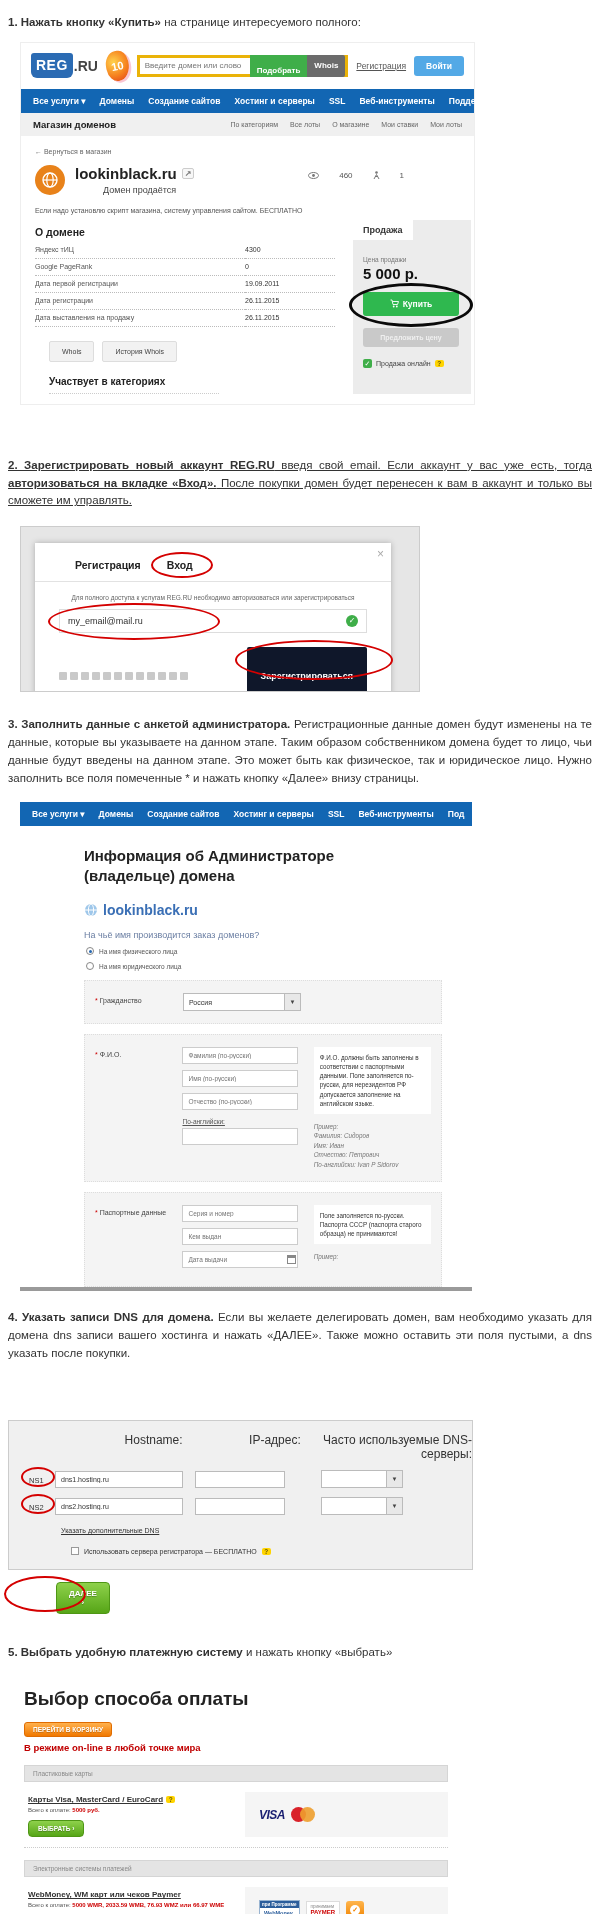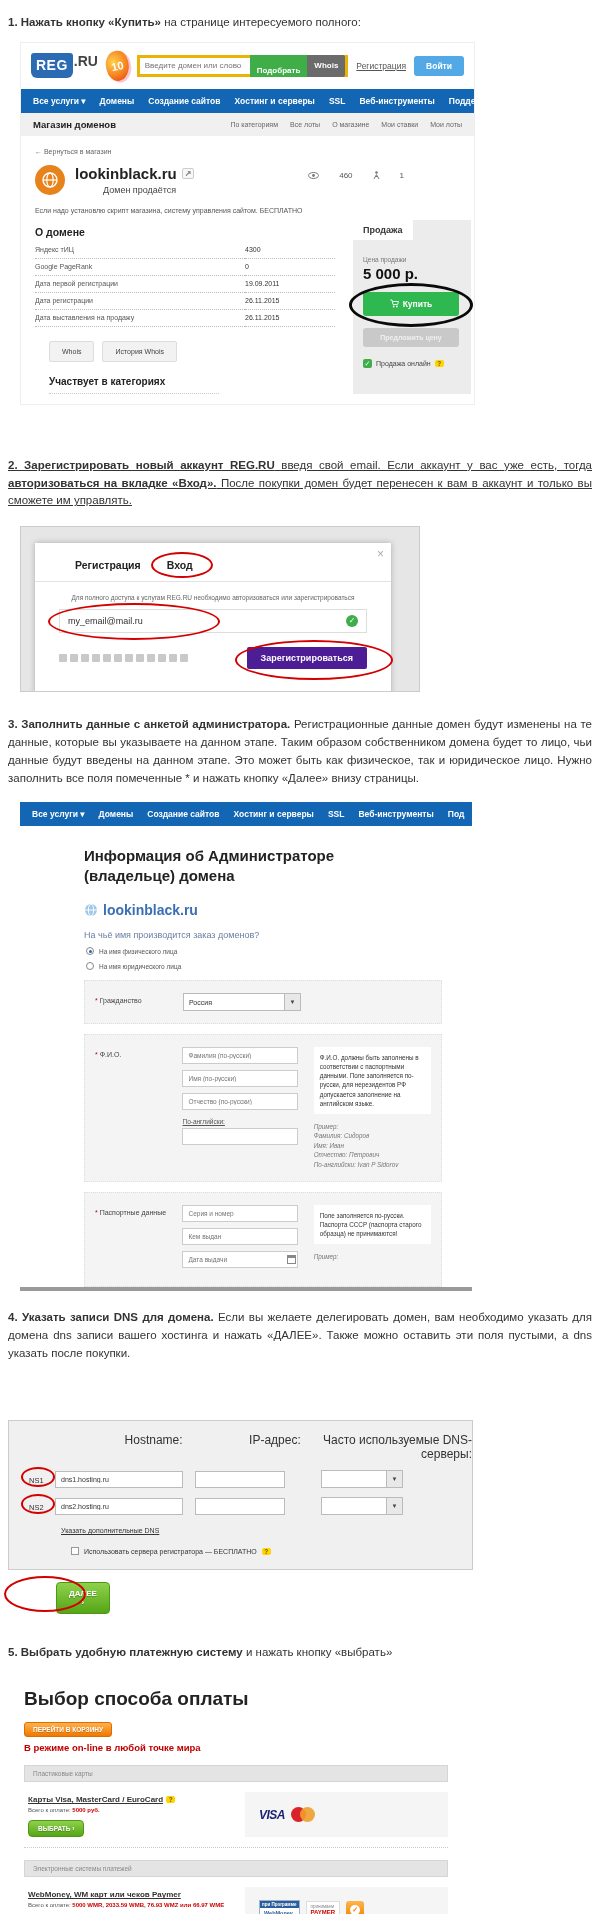--- a/index.html
+++ b/index.html
@@ -12,21 +12,21 @@
   }
   .step-text { margin: 14px 8px 10px 8px; line-height: 1.55; text-align: justify; }
   .step-text b { font-weight: bold; }
 
   
   .shot { position: relative; background:#fff; }
 
   
   .shot1 { margin: 8px 0 0 20px; width: 455px; border:1px solid #eee; padding-bottom:10px; }
   .reg-header { display:flex; align-items:center; padding:8px 10px; gap:8px; }
-  .reg-logo { display:flex; }
+  .reg-logo { display:flex; align-items:center; }
   .reg-logo .house { background:#2b6bb3; color:#fff; font-weight:bold; font-size:14px; padding:4px 5px 5px 5px; border-radius:3px 3px 6px 6px; letter-spacing:.5px; }
   .reg-logo .tld { color:#444; font-weight:bold; font-size:14px; margin-left:1px; }
   .anniv { width:30px; height:30px; border-radius:50% 40% 55% 45%; background:radial-gradient(circle at 35% 35%, #ffd24d, #f6821f 55%, #e03a1a); color:#fff; font-weight:bold; font-size:11px; display:flex; align-items:center; justify-content:center; transform:rotate(-12deg); box-shadow:2px 2px 0 #f9c6d4; }
   .search-box { display:flex; align-items:center; border:3px solid #eab308; background:#fff; height:22px; }
   .search-box input { border:none; outline:none; width:110px; font-size:8px; color:#999; padding:0 5px; font-family:"Liberation Sans",sans-serif; }
   .btn-green-sm { background:#3fae49; color:#fff; border:none; font-size:8px; font-weight:bold; padding:11px 7px; height:22px; cursor:pointer; }
   .btn-dark-sm { background:#6b6b6b; color:#fff; border:none; font-size:8px; font-weight:bold; padding:4px 7px; height:22px; border-radius:0 2px 2px 0; cursor:pointer; }
   .header-right { margin-left:auto; display:flex; align-items:center; gap:8px; }
   .reg-link { font-size:8.5px; color:#555; text-decoration:underline; }
   .btn-login { background:#53a9e6; color:#fff; font-size:8.5px; font-weight:bold; border:none; border-radius:3px; padding:5px 12px; cursor:pointer; }
@@ -75,21 +75,21 @@
   .modal-tabs { display:flex; gap:26px; padding:16px 0 10px 40px; border-bottom:1px solid #e2e2e2; }
   .mtab { font-size:10.5px; font-weight:bold; color:#222; position:relative; cursor:pointer; }
   .modal-info { font-size:6.5px; color:#666; text-align:center; margin-top:12px; }
   .email-row { display:flex; align-items:center; margin:8px 24px 0 24px; border:1px solid #ddd; background:#fff; height:24px; position:relative; }
   .email-row input { border:none; outline:none; flex:1; font-size:9px; color:#333; padding:0 8px; font-family:"Liberation Sans",sans-serif; }
   .check-circle { width:12px; height:12px; border-radius:50%; background:#3fae49; color:#fff; font-size:8px; line-height:12px; text-align:center; margin-right:8px; }
   .modal-bottom { display:flex; align-items:center; margin:14px 24px 0 24px; }
   .social-row { display:flex; gap:3px; }
   .social-row i { width:8px; height:8px; background:#c9c9c9; border-radius:1px; display:inline-block; }
   .btn-register-wrap { position:relative; margin-left:auto; }
-  .btn-register { background:#4c1d95; color:#fff; border:none; border-radius:2px; font-size:9px; font-weight:bold; padding:6px 14px; cursor:pointer; }
+  .btn-register { background:#0f172a; color:#fff; border:none; border-radius:2px; font-size:9px; font-weight:bold; padding:24px 14px; cursor:pointer; }
 
   
   .shot3 { margin: 14px 0 0 20px; width: 452px; overflow:hidden; border-bottom:4px solid #9a9a9a; }
   .mainnav2 { background:#1266b3; display:flex; gap:14px; padding:7px 12px; white-space:nowrap; overflow:hidden; }
   .mainnav2 span { color:#fff; font-size:8.5px; font-weight:bold; }
   .admin-title { font-size:15px; font-weight:bold; color:#222; margin:20px 0 0 64px; width:330px; line-height:1.35; }
   .admin-domain { display:flex; align-items:center; gap:5px; margin:16px 0 0 64px; color:#3a6fb5; font-weight:bold; font-size:14px; }
   .admin-q { font-size:9px; color:#6b7fa3; margin:12px 0 0 64px; }
   .radio-row { display:flex; align-items:center; gap:5px; margin:7px 0 0 66px; }
   .radio { width:8px; height:8px; border-radius:50%; border:1px solid #888; background:#fff; position:relative; }

